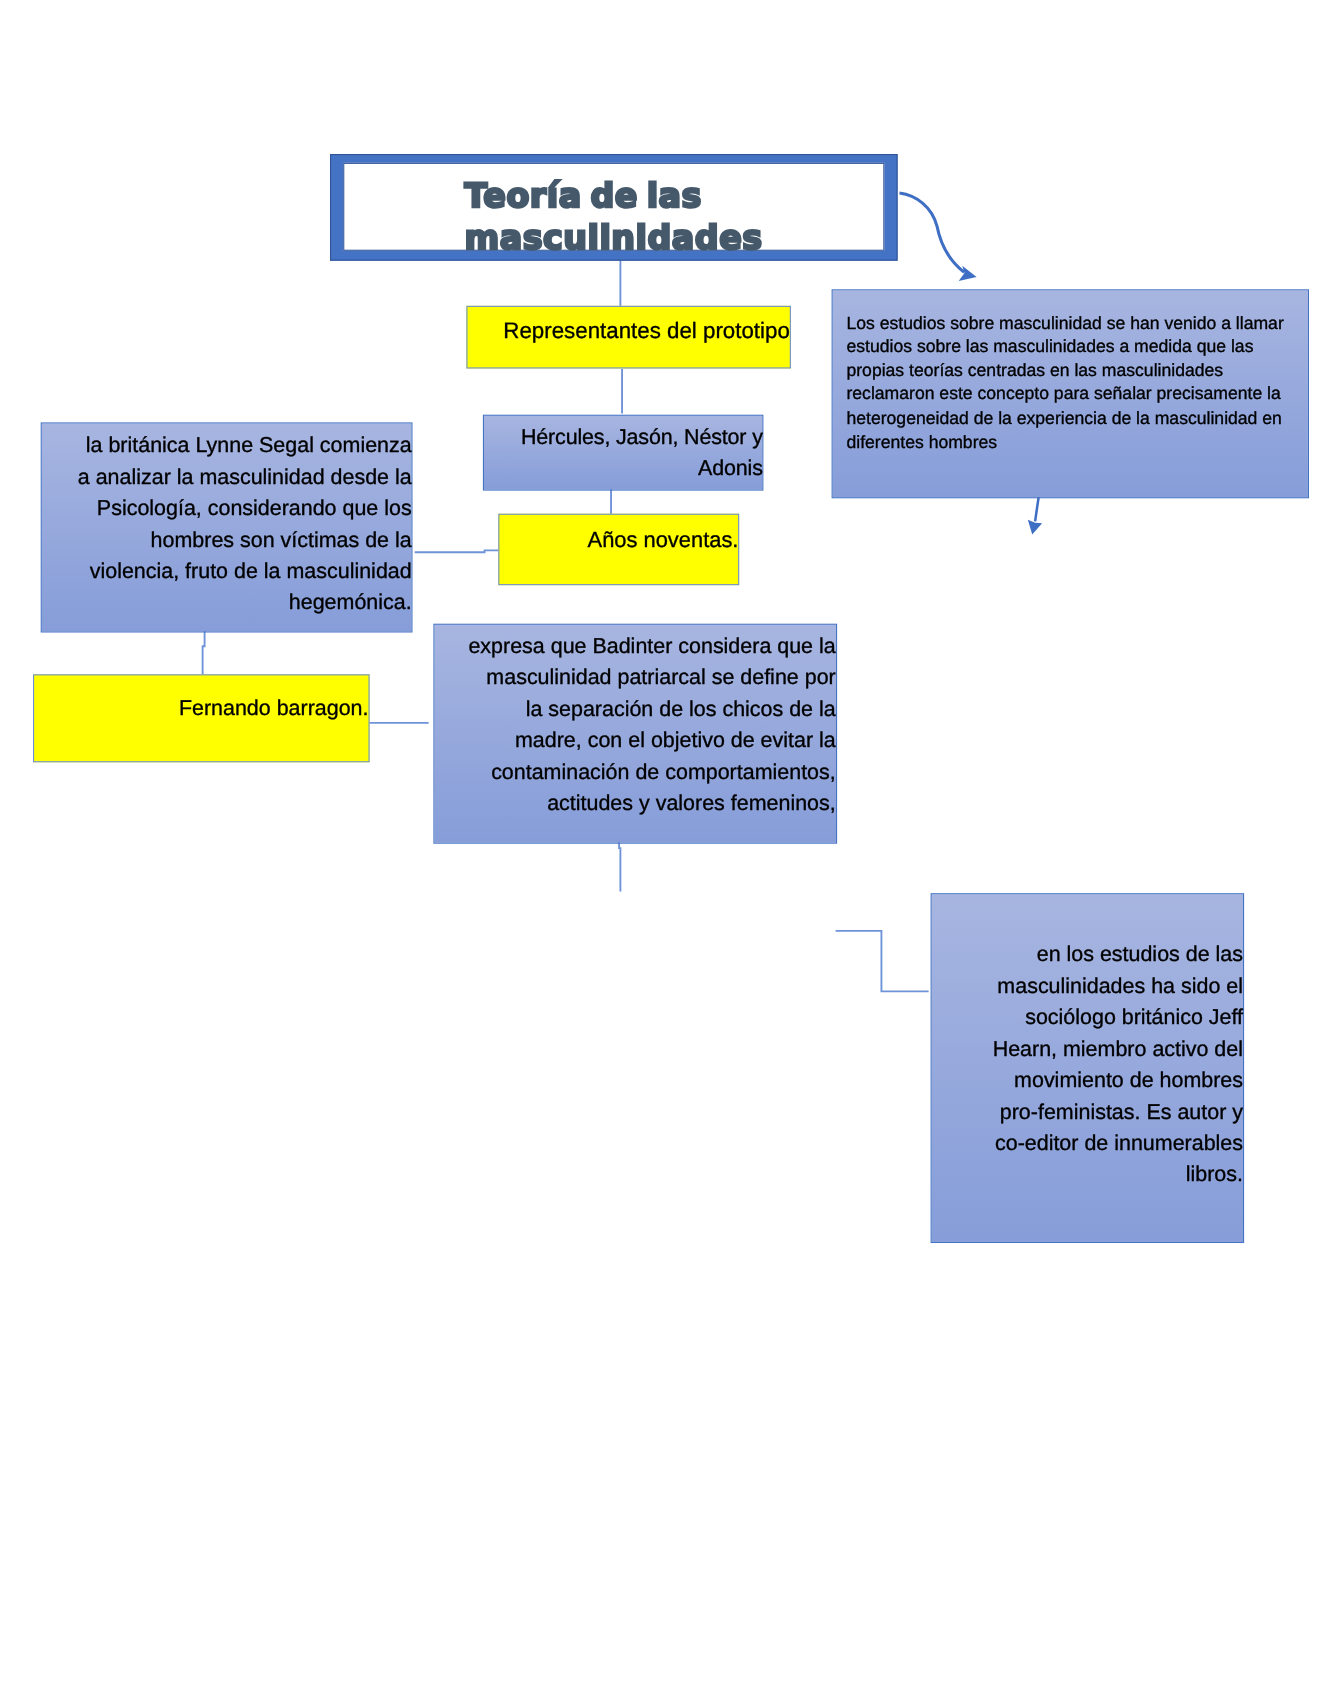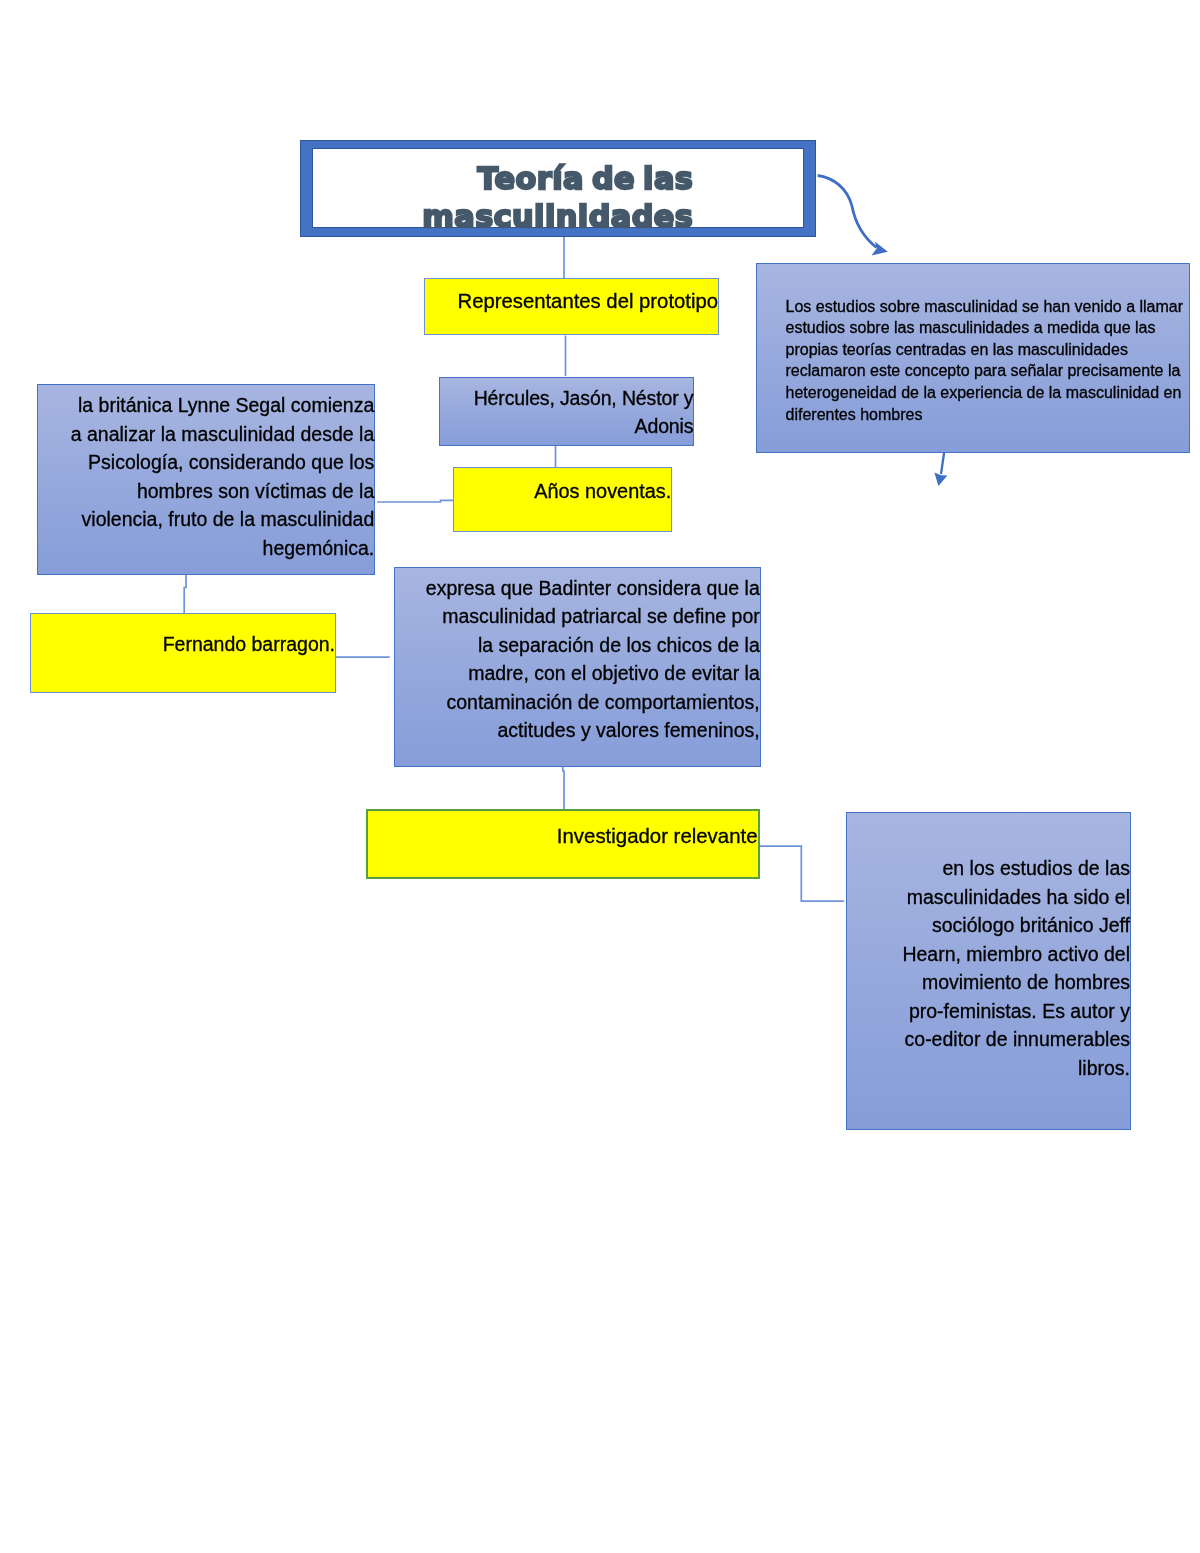--- a/index.html
+++ b/index.html
@@ -19,21 +19,21 @@
   }
   .yellow{background:#ffff00;border:1.4px solid #6e90d2;}
   .greenb{border:2.4px solid #56a03b;}
 
   .title-box{position:absolute;box-sizing:border-box;background:#4472c4;
              border:1.2px solid #2f5597;padding:7.5px 11.3px;}
   .title-inner{width:100%;height:100%;background:#ffffff;
                border:1.2px solid #2f5597;box-sizing:border-box;
                display:flex;align-items:center;justify-content:center;}
   .title-text{font-family:"DejaVu Sans", sans-serif;font-weight:bold;position:relative;top:-2.7px;
-              color:#45596b;text-align:right;line-height:37.3px;
+              color:#45596b;text-align:left;line-height:37.3px;
               letter-spacing:0.45px;word-spacing:-3px;font-size:30.3px;white-space:pre-line;margin-top:24px;
               -webkit-text-stroke:2.3px #45596b;
               -webkit-text-fill-color:#45596b;}
 
   svg.links{position:absolute;left:0;top:0;width:1200px;height:1553px;}
 </style>
 </head>
 <body>
 
 <div class="canvas">
@@ -62,21 +62,21 @@
       <div class="title-text">Teoría de las
 masculinidades</div>
     </div>
   </div>
 
   <div class="node yellow" style="left:423.5px;top:278px;width:295.5px;height:56.5px;">
     <p class="txt" style="font-size:20.3px;position:relative;top:-5px;">Representantes del prototipo</p>
   </div>
 
   <div class="node blue" style="left:755.5px;top:262.5px;width:434.5px;height:190.5px;align-items:flex-start;">
-    <p class="txt" style="font-size:16px;line-height:21.65px;text-align:left;padding:19px 0 0 29px;position:relative;top:13px;">Los estudios sobre masculinidad se han venido a llamar
+    <p class="txt" style="font-size:16px;line-height:21.65px;text-align:left;padding:19px 0 0 13px;position:relative;top:1px;">Los estudios sobre masculinidad se han venido a llamar
 estudios sobre las masculinidades a medida que las
 propias teorías centradas en las masculinidades
 reclamaron este concepto para señalar precisamente la
 heterogeneidad de la experiencia de la masculinidad en
 diferentes hombres</p>
   </div>
 
   <div class="node blue" style="left:439.4px;top:377.1px;width:255px;height:69px;">
     <p class="txt" style="font-size:19.5px;line-height:28px;position:relative;top:0px;letter-spacing:-0.14px;">Hércules, Jasón, Néstor y
 Adonis</p>
@@ -102,23 +102,20 @@
 
   <div class="node blue" style="left:394.4px;top:566.5px;width:366.35px;height:200.75px;">
     <p class="txt" style="font-size:19.5px;line-height:28.5px;position:relative;top:-7.4px;">expresa que Badinter considera que la
 masculinidad patriarcal se define por
 la separación de los chicos de la
 madre, con el objetivo de evitar la
 contaminación de comportamientos,
 actitudes y valores femeninos,</p>
   </div>
 
-  <div class="node yellow greenb" style="left:366px;top:809px;width:393.5px;height:70.25px;align-items:flex-start;">
-    <p class="txt" style="font-size:20.4px;padding-top:11px;position:relative;top:3.2px;">Investigador relevante</p>
-  </div>
 
   <div class="node blue" style="left:846px;top:811.9px;width:285px;height:318px;">
     <p class="txt" style="font-size:19.5px;line-height:28.5px;position:relative;top:-2.5px;">en los estudios de las
 masculinidades ha sido el
 sociólogo británico Jeff
 Hearn, miembro activo del
 movimiento de hombres
 pro-feministas. Es autor y
 co-editor de innumerables
 libros.</p>

